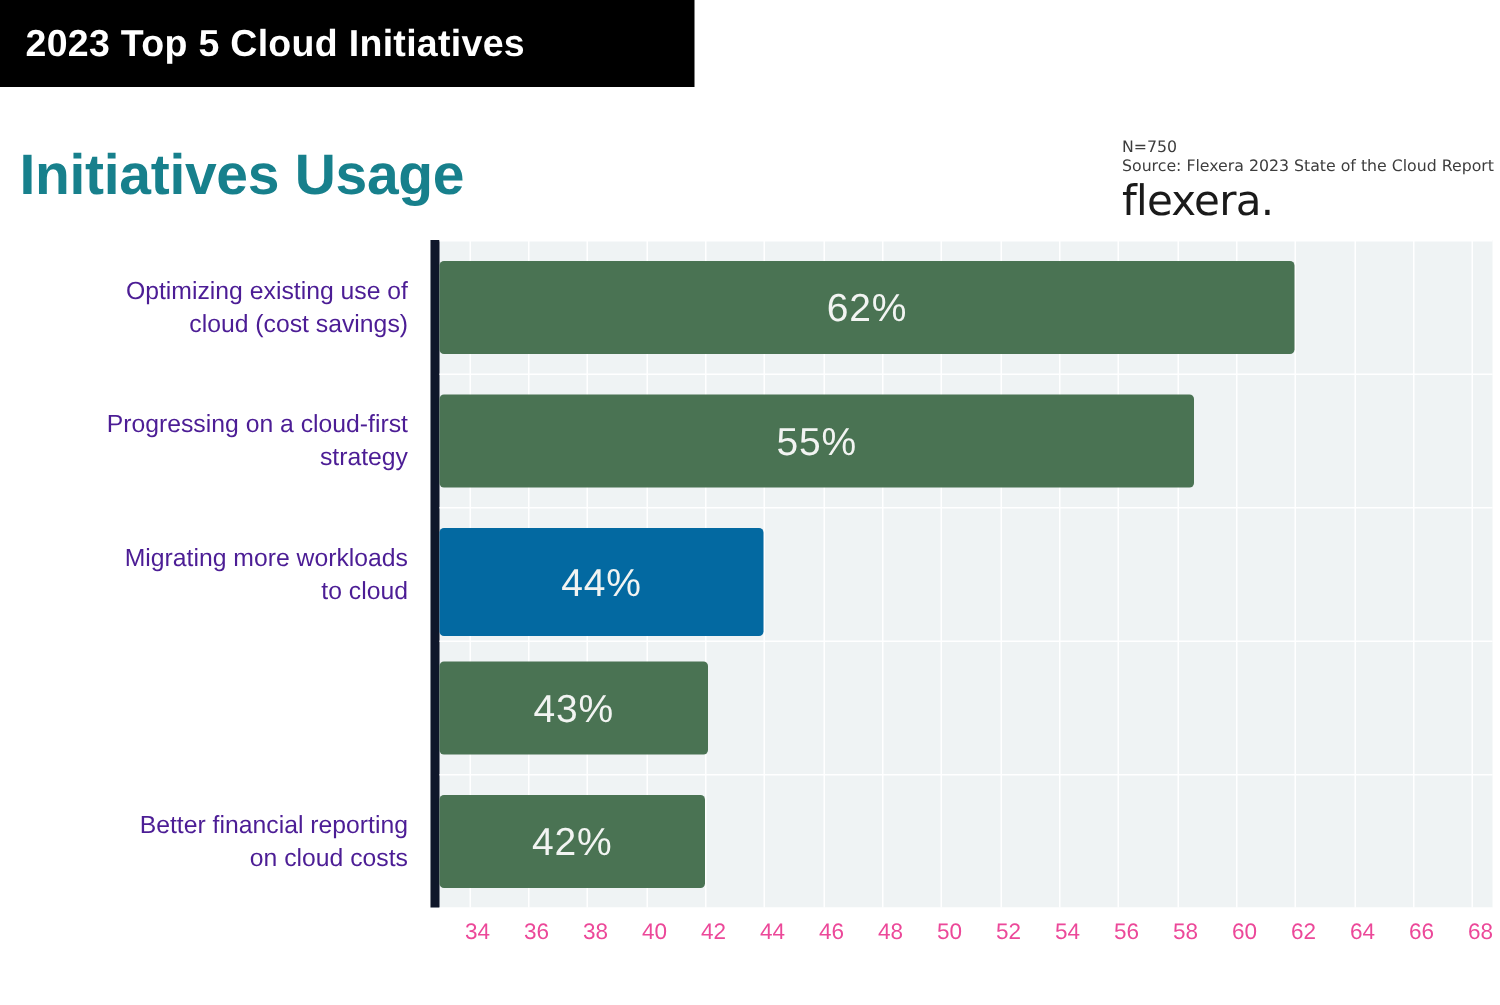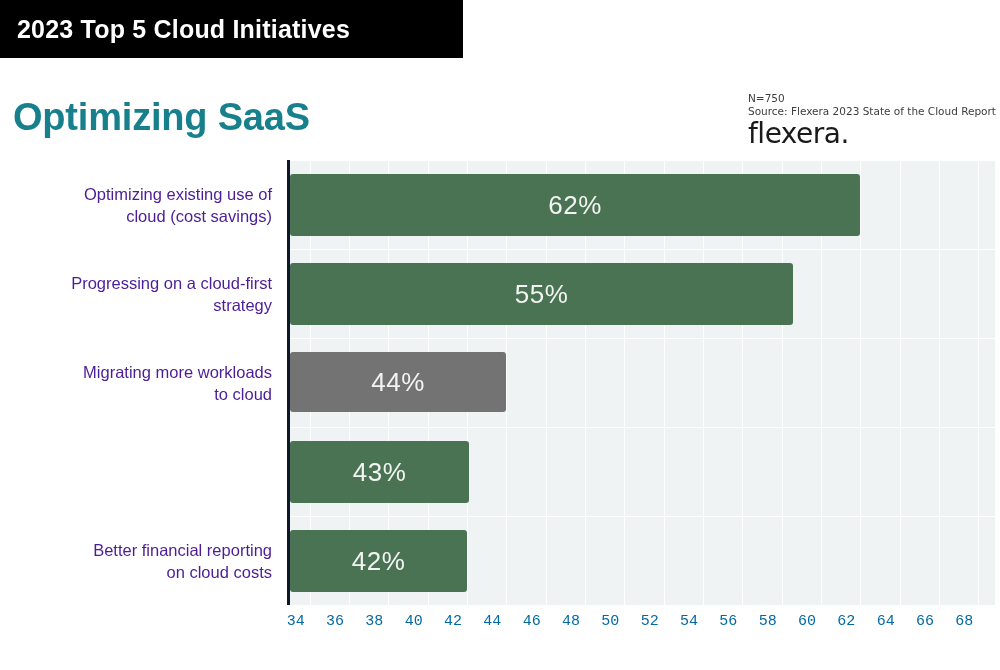--- a/index.html
+++ b/index.html
@@ -101,21 +101,21 @@
   }
 
   
   #plot-area {
     position: absolute;
     left: 287px;
     top: 0;
     width: 708px;
     height: 445px;
     background: #eff3f4;
-    border-left: 3px solid #0f172a;
+    border-left: 6px solid #0f172a;
     box-sizing: border-box;
     text-align: center;
   }
   .gridline {
     position: absolute;
     top: 0;
     bottom: 0;
     width: 1px;
     background: #ffffff;
   }
@@ -148,34 +148,33 @@
     left: 287px;
     top: 446px;
     width: 708px;
     height: 40px;
   }
   .tick-label {
     position: absolute;
     top: 7px;
     width: 40px;
     margin-left: -20px;
-    text-align: left;
+    text-align: right;
     font-size: 15px;
-    color: #0369a1;
-    font-family: Liberation Mono, monospace;
+    color: #ec4899;
   }
 </style>
 </head>
 <body>
 
 <div id="header-bar">
   <div id="header-title">2023 Top 5 Cloud Initiatives</div>
 </div>
 
-<div id="slide-title">Optimizing SaaS</div>
+<div id="slide-title">Initiatives Usage</div>
 
 <div id="source-block">
   <div class="source-line">N=750</div>
   <div class="source-line">Source: Flexera 2023 State of the Cloud Report</div>
   <div id="flexera-logo">flexera.</div>
 </div>
 
 <div id="chart">
 
   <div id="category-axis">
@@ -221,21 +220,21 @@
       <div class="hgridline" style="top: 178px;"></div>
       <div class="hgridline" style="top: 267px;"></div>
       <div class="hgridline" style="top: 356px;"></div>
       <div class="hgridline" style="top: 445px;"></div>
       <div class="bar" style="left: 0px; top: 14px; width: 570px; height: 62px; background: rgb(74, 115, 83);">
         <span class="bar-value">62%</span>
       </div>
       <div class="bar" style="left: 0px; top: 103px; width: 503px; height: 62px; background: rgb(74, 115, 83);">
         <span class="bar-value">55%</span>
       </div>
-      <div class="bar" style="left: 0px; top: 192px; width: 216px; height: 60px; background: #737373;">
+      <div class="bar" style="left: 0px; top: 192px; width: 216px; height: 72px; background: #0369a1;">
         <span class="bar-value">44%</span>
       </div>
       <div class="bar" style="left: 0px; top: 281px; width: 179px; height: 62px; background: rgb(74, 115, 83);">
         <span class="bar-value">43%</span>
       </div>
       <div class="bar" style="left: 0px; top: 370px; width: 177px; height: 62px; background: rgb(74, 115, 83);">
         <span class="bar-value">42%</span>
       </div>
     </div>
 

